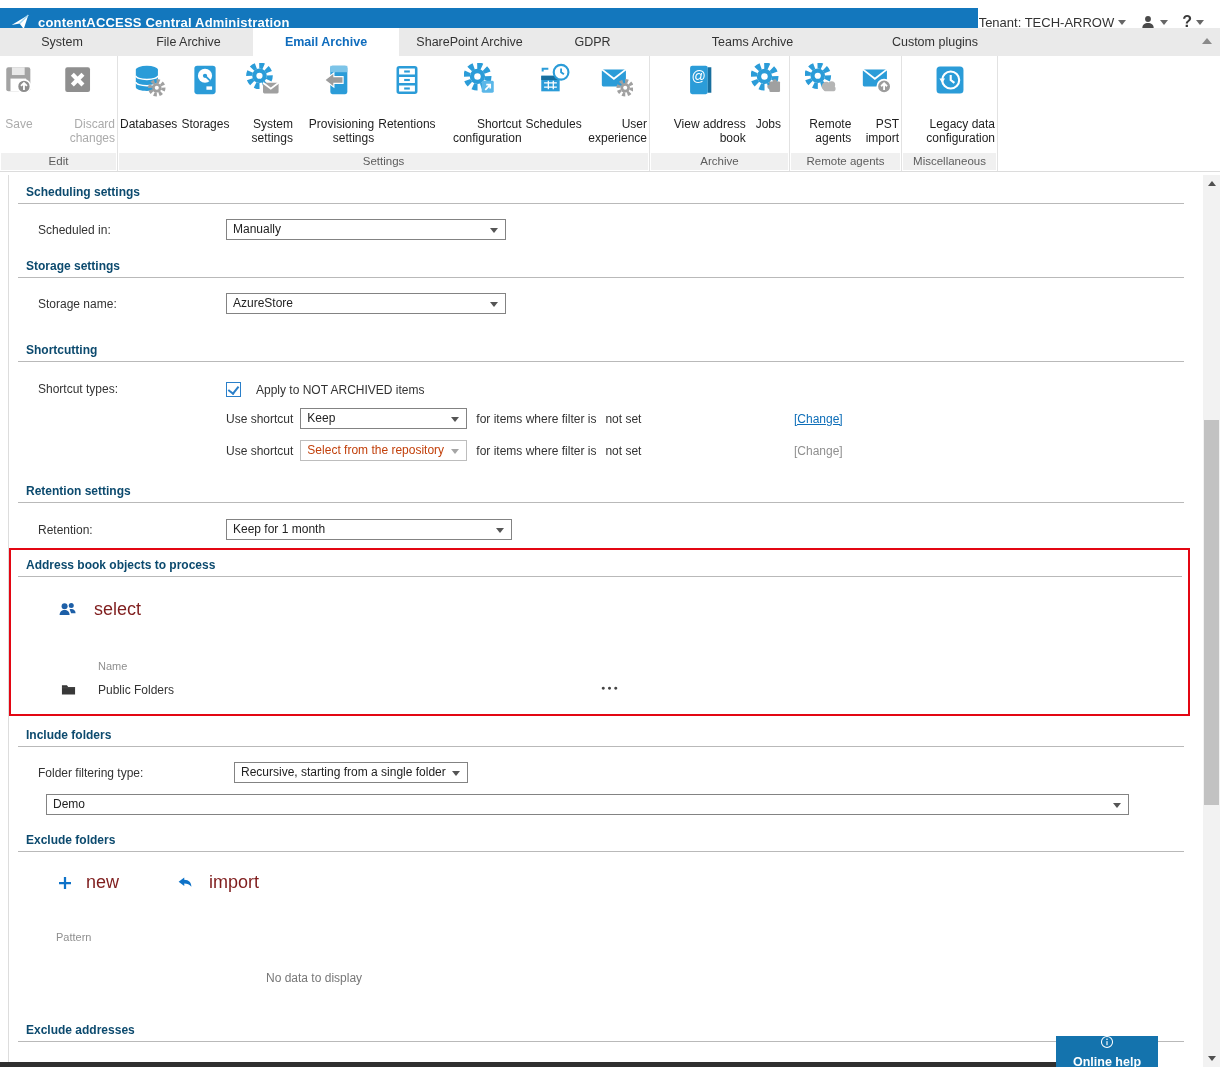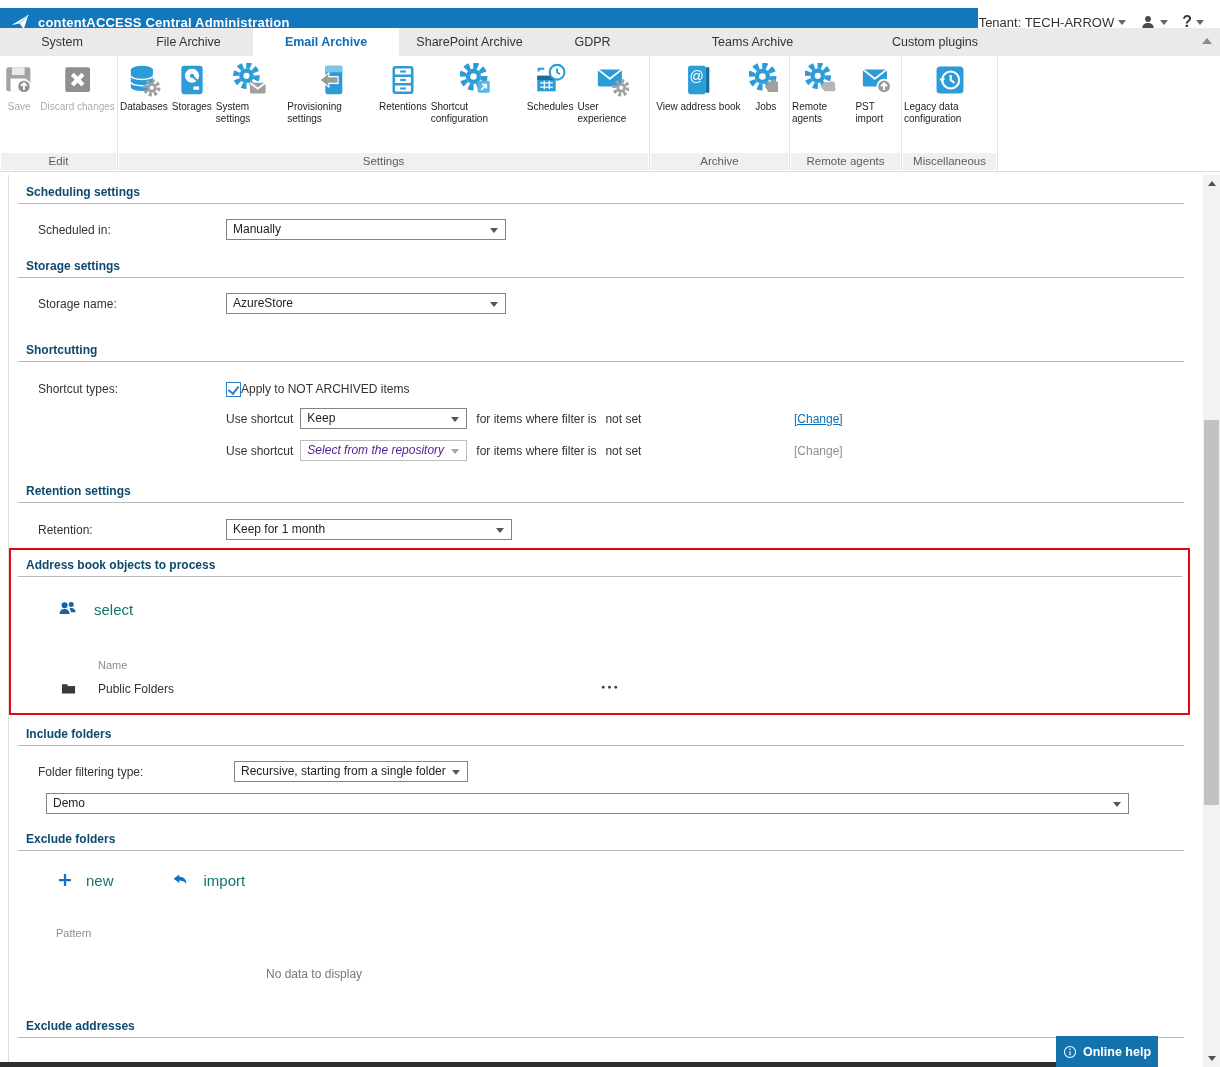--- a/index.html
+++ b/index.html
@@ -18,45 +18,45 @@
   .tab{height:28px;display:flex;align-items:center;justify-content:center;font-size:12.5px;color:#333;cursor:pointer;box-sizing:border-box;}
   .tab.active{background:#fff;color:#0f6cbd;font-weight:bold;}
   .collapse-caret{position:absolute;top:38px;right:8px;width:0;height:0;border-left:5px solid transparent;border-right:5px solid transparent;border-bottom:6px solid #8a8a8a;cursor:pointer;}
   
   .ribbon{position:absolute;top:56px;left:0;width:1220px;height:116px;background:#fff;border-bottom:1px solid #dcdcdc;display:flex;box-sizing:border-box;}
   .rgroup{display:flex;flex-direction:column;border-right:1px solid #e2e2e2;box-sizing:border-box;}
   .rbtns{flex:1;display:flex;align-items:flex-start;justify-content:space-evenly;padding-top:5px;}
   .rbtn{display:flex;flex-direction:column;align-items:center;cursor:pointer;padding:0 2px;max-width:92px;}
   .rbtn .ric{width:34px;height:34px;margin-top:2px;}
   .rbtn .ric svg{width:100%;height:100%;}
-  .rlbl{font-size:10px;line-height:1.15;color:#1e1e1e;text-align:left;margin-top:4px;}
+  .rlbl{font-size:12px;line-height:1.15;color:#1e1e1e;text-align:right;margin-top:21px;}
   .rbtn.disabled .rlbl{color:#ababab;}
   .rlabel{height:17px;background:#f0f0f0;color:#5c5c5c;font-size:11.5px;text-align:center;line-height:17px;margin:0 1px 1px 1px;}
   
   .content{position:absolute;top:175px;left:8px;width:1182px;height:892px;border-left:1px solid #ddd;background:#fff;font-size:12px;color:#333;box-sizing:border-box;overflow:hidden;}
   .sech{margin:0 6px 0 9px;padding:0 0 4px 8px;border-bottom:1px solid #b9b9b9;color:#0c4a6e;font-weight:bold;font-size:12px;}
   .frow{display:flex;align-items:center;margin-left:29px;position:relative;}
   .flabel{width:188px;font-size:12px;color:#333;}
   .dd{position:relative;background:#fff;border:1px solid #838383;height:21px;line-height:19px;padding:0 22px 0 6px;font-size:12px;color:#222;box-sizing:border-box;white-space:nowrap;overflow:hidden;cursor:pointer;}
   .dd::after{content:"";position:absolute;right:7px;top:8px;border-left:4px solid transparent;border-right:4px solid transparent;border-top:5px solid #555;}
-  .dd.disabled{color:#4c1d95;border-color:#bdbdbd;cursor:default;font-style:italic;}
+  .dd.disabled{color:#c2410c;border-color:#bdbdbd;cursor:default;}
   .dd.disabled::after{border-top-color:#a6a6a6;}
   .cb{width:13px;height:13px;border:1px solid #9a9a9a;background:#fff;position:relative;flex:0 0 auto;cursor:pointer;}
   .cb.checked{border-color:#2a7fc9;}
   .cb.checked::after{content:"";position:absolute;left:2.5px;top:0.5px;width:5px;height:8px;border-right:2px solid #2a7fc9;border-bottom:2px solid #2a7fc9;transform:rotate(38deg);}
   .link{color:#0e6eb8;text-decoration:underline;cursor:pointer;font-size:12px;}
   .link.disabled{color:#8f8f8f;text-decoration:none;cursor:default;}
-  .biglink{color:#0f766e;font-size:15px;cursor:pointer;}
+  .biglink{color:#7f1d1d;font-size:18px;cursor:pointer;}
   .colhead{color:#8f8f8f;font-size:11px;}
   .redbox{border:2px solid #e30613;margin-top:8px;padding-bottom:14px;}
   .ic{display:inline-block;}
   .ic svg{display:block;width:100%;height:100%;}
   .ellipsis-btn{position:absolute;left:590px;top:2px;color:#444;font-size:9px;letter-spacing:2px;font-weight:bold;cursor:pointer;}
   
-  .online-help{position:absolute;left:1056px;top:1036px;width:102px;height:31px;background:#1473ad;color:#fff;display:flex;align-items:center;justify-content:center;gap:6px;font-size:12.5px;font-weight:bold;cursor:pointer;}
+  .online-help{position:absolute;left:1056px;top:1036px;width:102px;height:31px;background:#1473ad;color:#fff;display:flex;align-items:center;justify-content:center;gap:6px;font-size:12.5px;font-weight:bold;cursor:pointer;flex-direction:column;}
   .bottom-strip{position:absolute;left:0;top:1062px;width:1056px;height:5px;background:#2f2f2f;}
   .vscroll{position:absolute;left:1203px;top:175px;width:17px;height:892px;background:#f2f2f2;}
   .vscroll .sb-up,.vscroll .sb-down{position:absolute;left:0;width:17px;height:17px;display:flex;align-items:center;justify-content:center;cursor:pointer;}
   .sb-up{top:0;} .sb-down{bottom:0;}
   .tri-up{width:0;height:0;border-left:4px solid transparent;border-right:4px solid transparent;border-bottom:5px solid #505050;}
   .tri-down{width:0;height:0;border-left:4px solid transparent;border-right:4px solid transparent;border-top:5px solid #505050;}
   .sb-thumb{position:absolute;left:1px;top:245px;width:15px;height:385px;background:#c2c2c2;cursor:pointer;}
 </style>
 </head>
 <body>
@@ -308,21 +308,21 @@
   <div class="sech" style="margin-top:19px;">Storage settings</div>
   <div class="frow" style="margin-top:15px;">
     <span class="flabel">Storage name:</span>
     <span class="dd" style="width:280px;">AzureStore</span>
   </div>
 
   <div class="sech" style="margin-top:29px;">Shortcutting</div>
   <div class="frow" style="margin-top:20px;align-items:flex-start;">
     <span class="flabel">Shortcut types:</span>
     <div style="flex:1;">
-      <div style="display:flex;gap:0;">
+      <div style="display:flex;align-items:center;gap:15px;">
         <span class="cb checked"></span>
         <span>Apply to NOT ARCHIVED items</span>
       </div>
       <div style="display:flex;align-items:center;margin-top:11px;position:relative;">
         <span>Use shortcut</span>
         <span class="dd" style="width:167px;margin-left:7px;">Keep</span>
         <span style="margin-left:9px;">for items where filter is</span>
         <span style="margin-left:9px;">not set</span>
         <span class="link" style="position:absolute;left:568px;">[Change]</span>
       </div>

